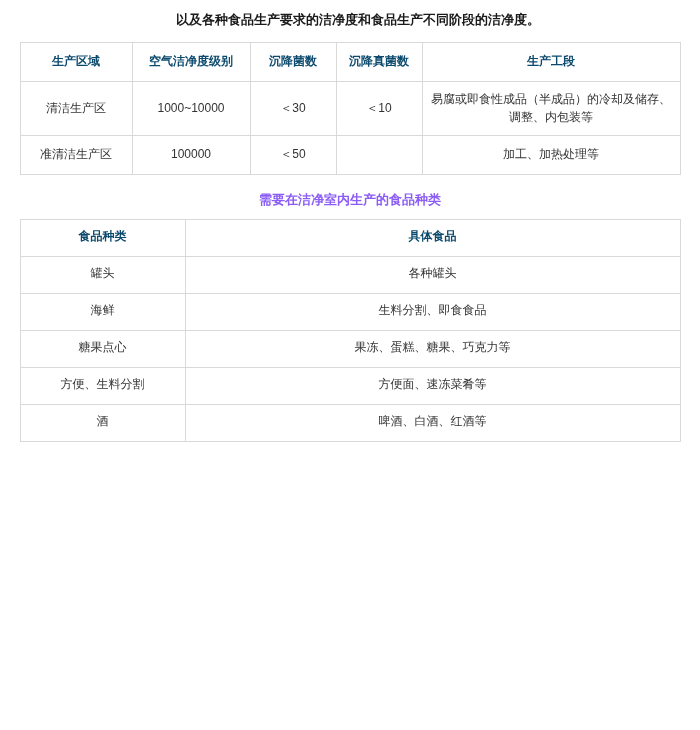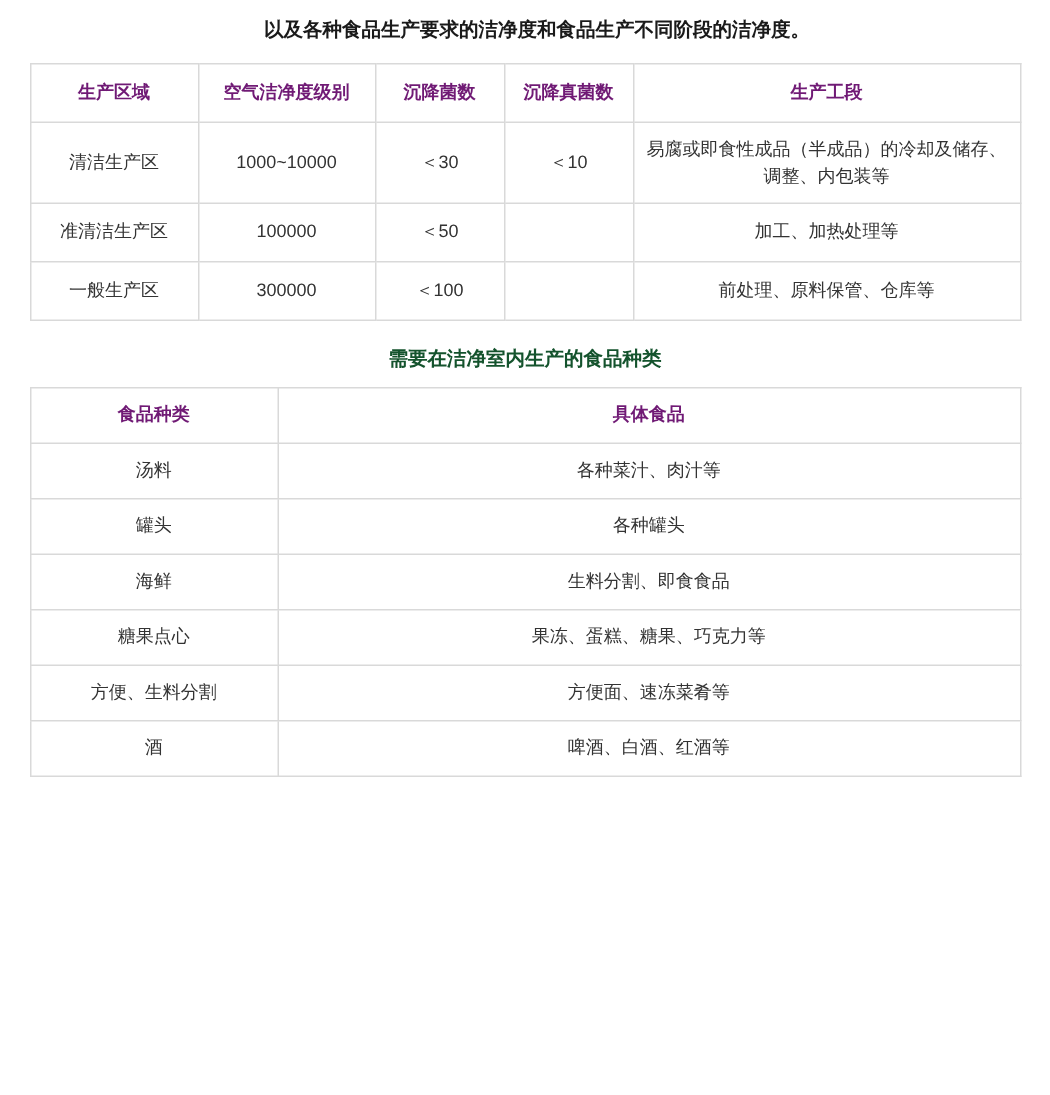--- a/index.html
+++ b/index.html
@@ -39,39 +39,39 @@
     font-size: 12px;
     text-align: center;
     vertical-align: middle;
     padding: 8px 6px;
     line-height: 1.55;
     color: #333333;
     font-weight: normal;
   }
   table th {
     font-weight: bold;
-    color: #701a75;
+    color: #0c4a6e;
   }
   .t1 td, .t1 th { height: 22px; }
   .t1 .c0 { width: 112px; }
   .t1 .c1 { width: 118px; }
   .t1 .c2 { width: 86px; }
   .t1 .c3 { width: 86px; }
   .t1 .c4 { width: 258px; }
 
   .section-title {
     font-size: 13px;
     font-weight: bold;
-    color: #14532d;
+    color: #8b5cf6;
     text-align: center;
     padding: 16px 0 10px 0;
   }
   .t2 .c0 { width: 165px; }
   .t2 .c1 { width: 495px; }
-  .t2 td, .t2 th { height: 20px; }
+  .t2 td, .t2 th { height: 20px; font-family: Liberation Mono, monospace; }
 </style>
 </head>
 <body>
 
 <div class="page">
 
   <div class="intro">以及各种食品生产要求的洁净度和食品生产不同阶段的洁净度。</div>
 
   <table class="t1">
     <colgroup>
@@ -98,48 +98,37 @@
         <td>＜10</td>
         <td>易腐或即食性成品（半成品）的冷却及储存、调整、内包装等</td>
       </tr>
       <tr>
         <td>准清洁生产区</td>
         <td>100000</td>
         <td>＜50</td>
         <td></td>
         <td>加工、加热处理等</td>
       </tr>
-      <tr>
-        <td>一般生产区</td>
-        <td>300000</td>
-        <td>＜100</td>
-        <td></td>
-        <td>前处理、原料保管、仓库等</td>
-      </tr>
     </tbody>
   </table>
 
   <div class="section-title">需要在洁净室内生产的食品种类</div>
 
   <table class="t2">
     <colgroup>
       <col class="c0">
         <col class="c1">
     </colgroup>
     <thead>
       <tr>
         <th>食品种类</th>
         <th>具体食品</th>
       </tr>
     </thead>
     <tbody>
-      <tr>
-        <td>汤料</td>
-        <td>各种菜汁、肉汁等</td>
-      </tr>
       <tr>
         <td>罐头</td>
         <td>各种罐头</td>
       </tr>
       <tr>
         <td>海鲜</td>
         <td>生料分割、即食食品</td>
       </tr>
       <tr>
         <td>糖果点心</td>

